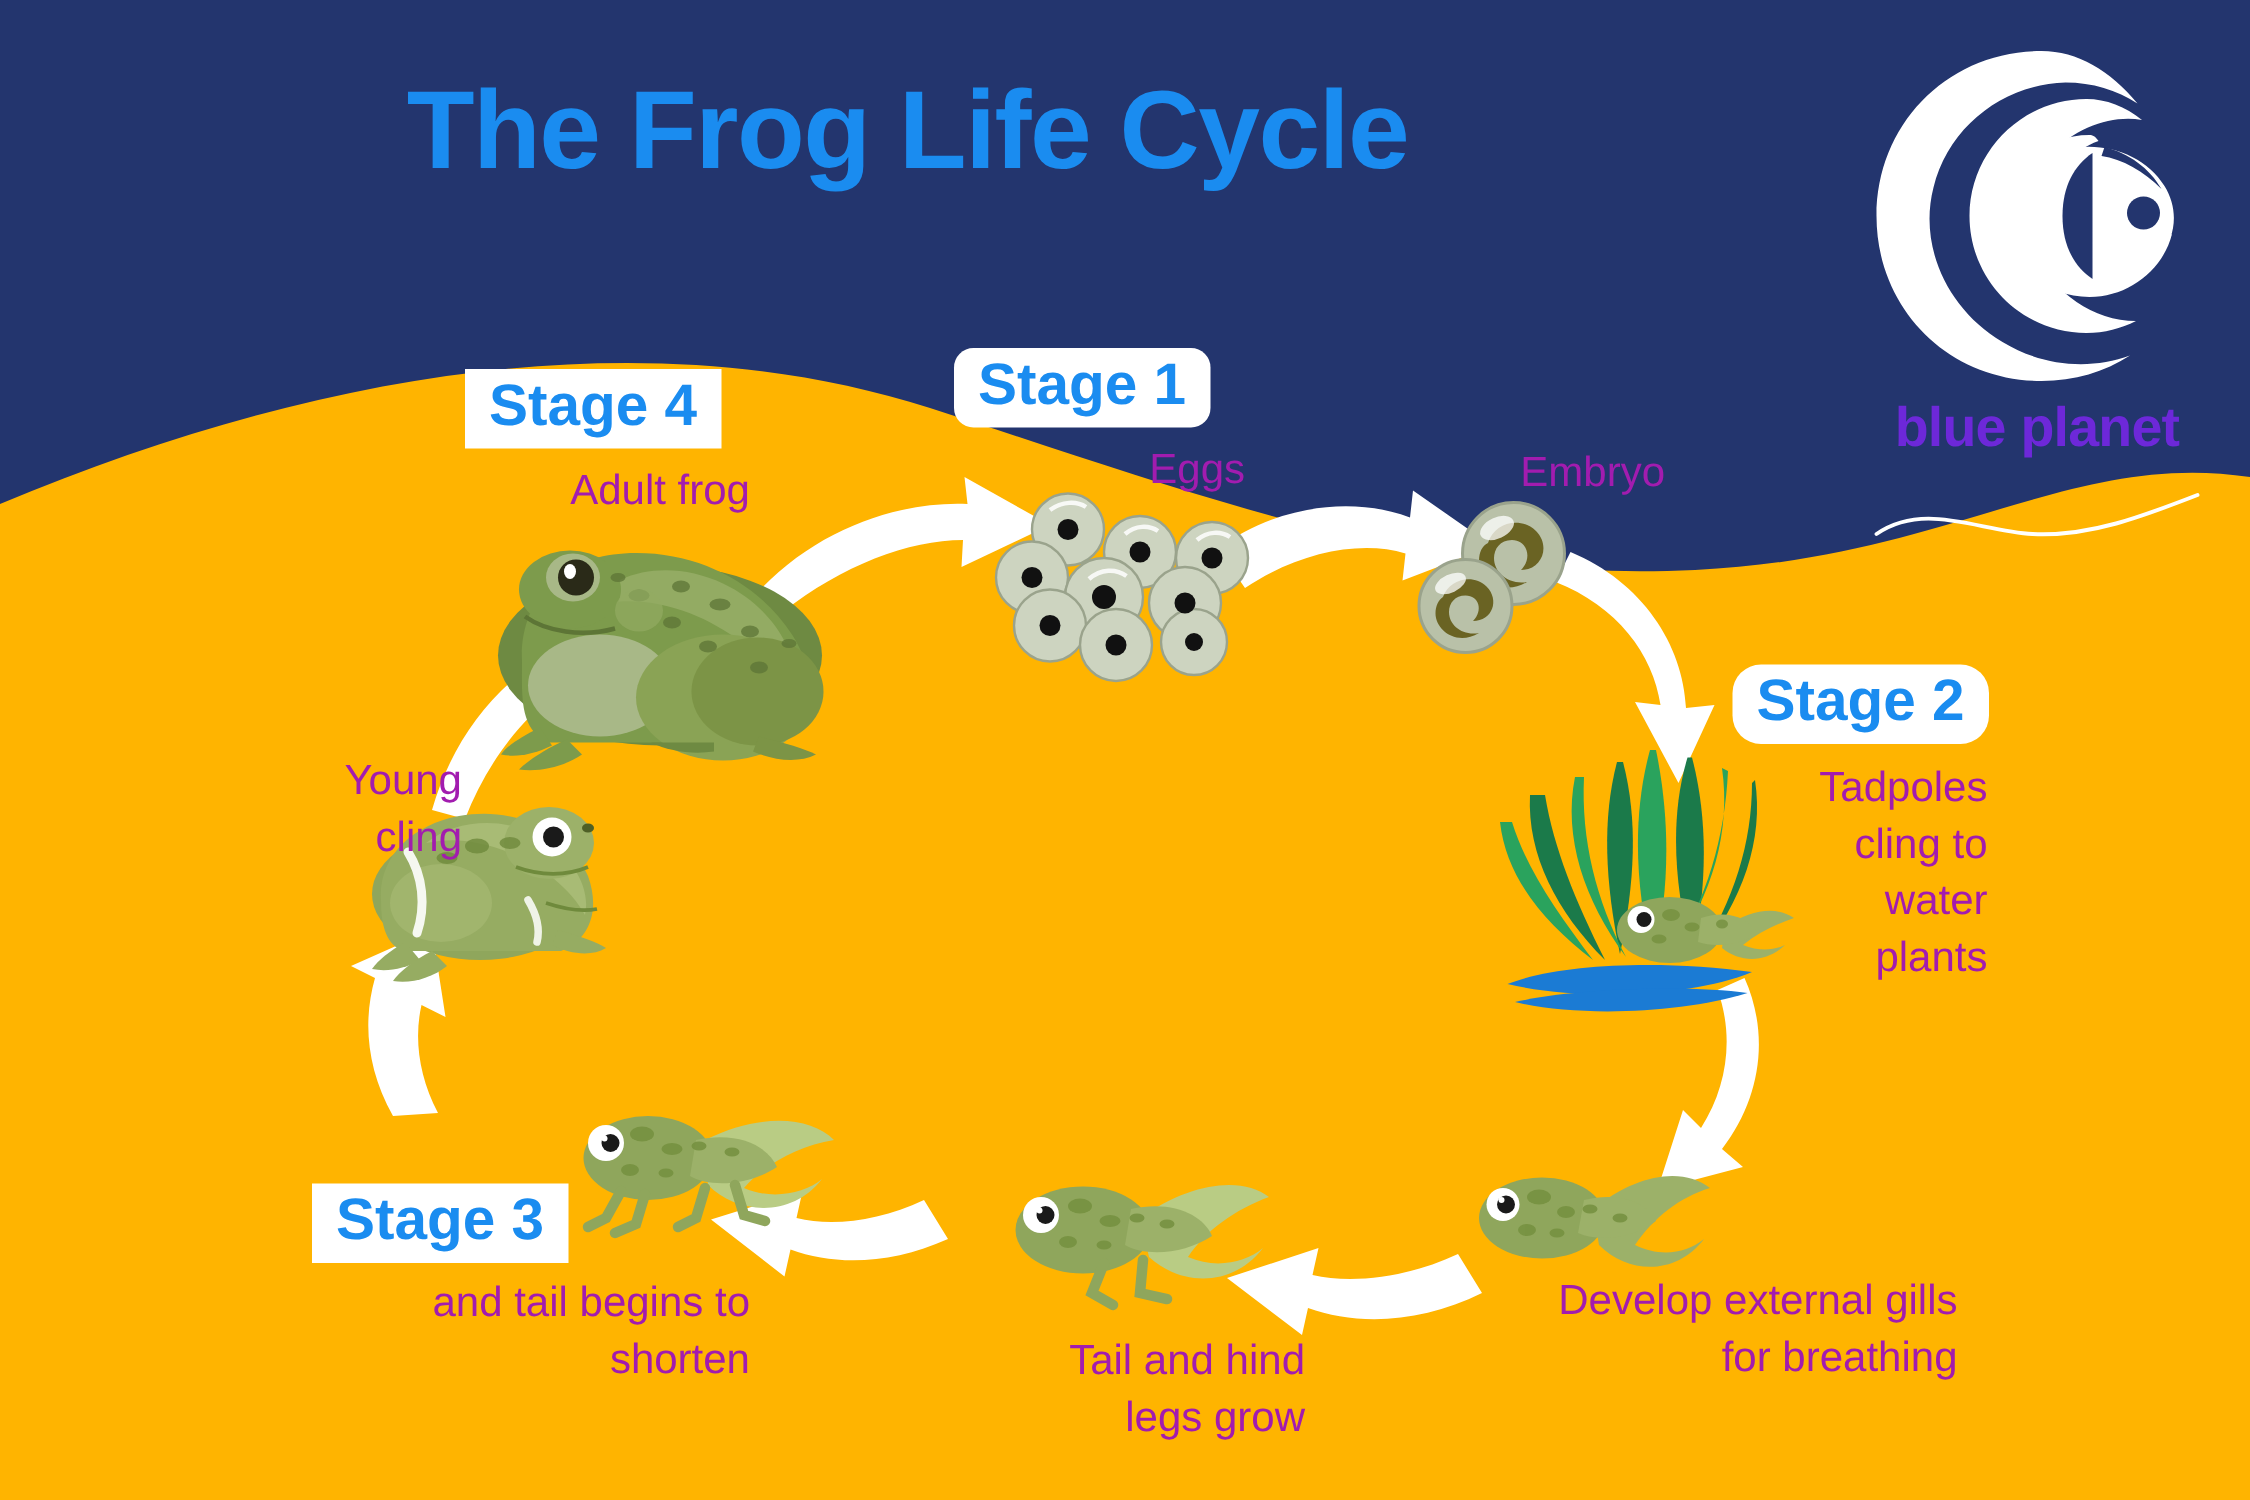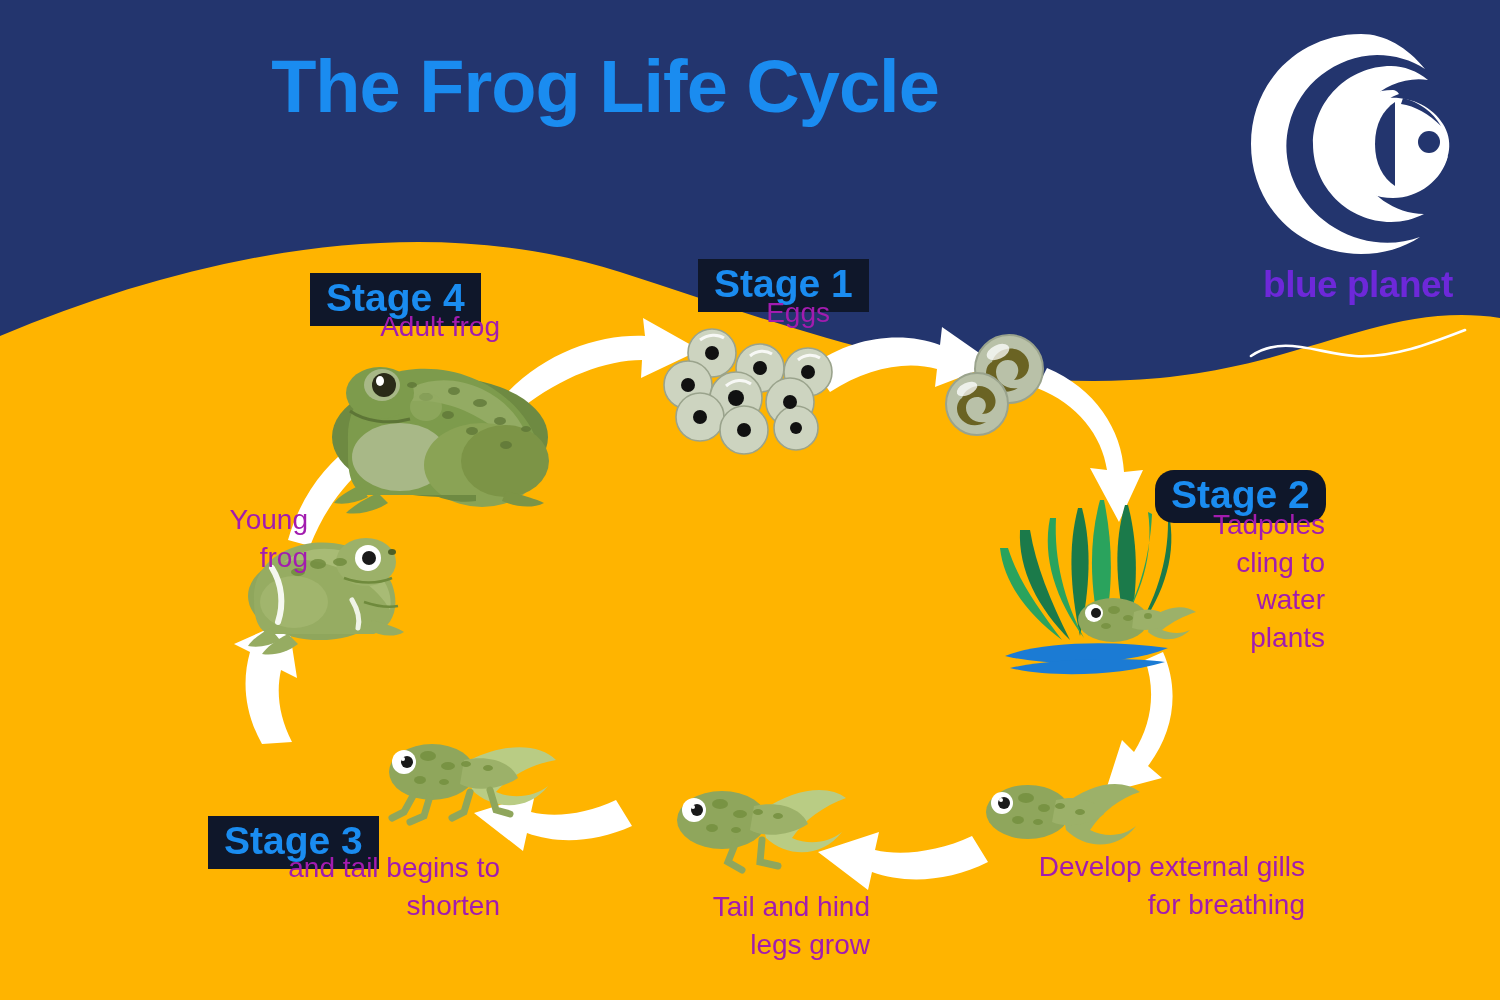--- a/index.html
+++ b/index.html
@@ -13,23 +13,23 @@
   .bg{position:absolute;inset:0;width:1500px;height:1000px;}
   .layer{position:absolute;inset:0;width:1500px;height:1000px;pointer-events:none;}
 
   .title{
     position:absolute;left:0;top:48px;width:1210px;text-align:center;
     font-size:74px;font-weight:bold;color:#1a8cf0;letter-spacing:-1px;
     line-height:1.05;
   }
 
   .badge{
-    position:absolute;background:#0f172a;color:#1a8cf0;
+    position:absolute;background:#ffffff;color:#1a8cf0;
     font-size:39px;font-weight:bold;padding:5px 16px 9px 16px;
-    white-space:nowrap;line-height:1.0;margin-top:27px;
+    white-space:nowrap;line-height:1.0;
   }
   .caption{
     position:absolute;color:#a21caf;font-size:28px;font-weight:normal;
     line-height:1.34;text-align:right;
   }
 
   
   .logo{position:absolute;left:1243px;top:28px;width:230px;height:310px;}
   .logo-word{
     position:absolute;left:0;top:238px;width:230px;text-align:center;
@@ -283,23 +283,26 @@
     <svg viewBox="0 0 230 40" width="230" height="40" style="position:absolute;left:0;top:300px;">
       <path d="M8,28 C40,6 76,26 112,28 C150,30 186,16 222,2" stroke="#ffffff" stroke-width="2.6" fill="none" stroke-linecap="round"></path>
     </svg>
   </div>
 
   <div class="title">The Frog Life Cycle</div>
 
   <div class="badge" style="left:310px;top:246px;">Stage 4</div>
   <div class="caption" style="left:290px;top:308px;width:210px;">Adult frog</div>
 
-  <div class="badge" style="left:698px;top:232px;">Stage 1</div>
+  <div class="badge" style="left:636px;top:232px;border-radius:13px;">Stage 1</div>
   <div class="caption" style="left:650px;top:294px;width:180px;">Eggs</div>
 
+  <div class="caption" style="left:950px;top:296px;width:160px;">
+    <div>Embryo</div>
+  </div>
 
   <div class="badge" style="left:1155px;top:443px;border-radius:19px;">Stage 2</div>
   <div class="caption" style="left:1165px;top:506px;width:160px;">
     <div>Tadpoles</div>
     <div>cling to</div>
     <div>water</div>
     <div>plants</div>
   </div>
 
   <div class="caption" style="left:965px;top:848px;width:340px;">
@@ -313,16 +316,16 @@
   </div>
 
   <div class="badge" style="left:208px;top:789px;">Stage 3</div>
   <div class="caption" style="left:190px;top:849px;width:310px;">
     <div>and tail begins to</div>
     <div>shorten</div>
   </div>
 
   <div class="caption" style="left:178px;top:501px;width:130px;">
     <div>Young</div>
-    <div>frog</div>
+    <div>cling</div>
   </div>
 
 </div>
 
 </body></html>

